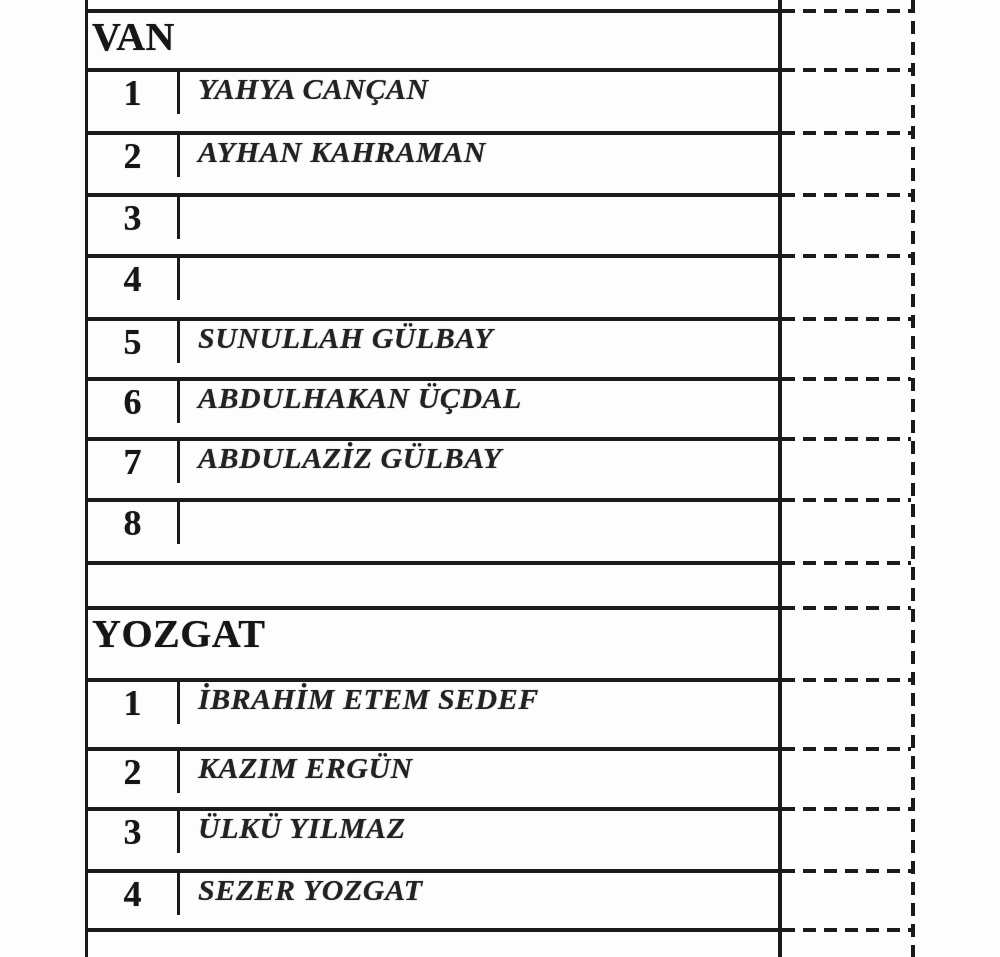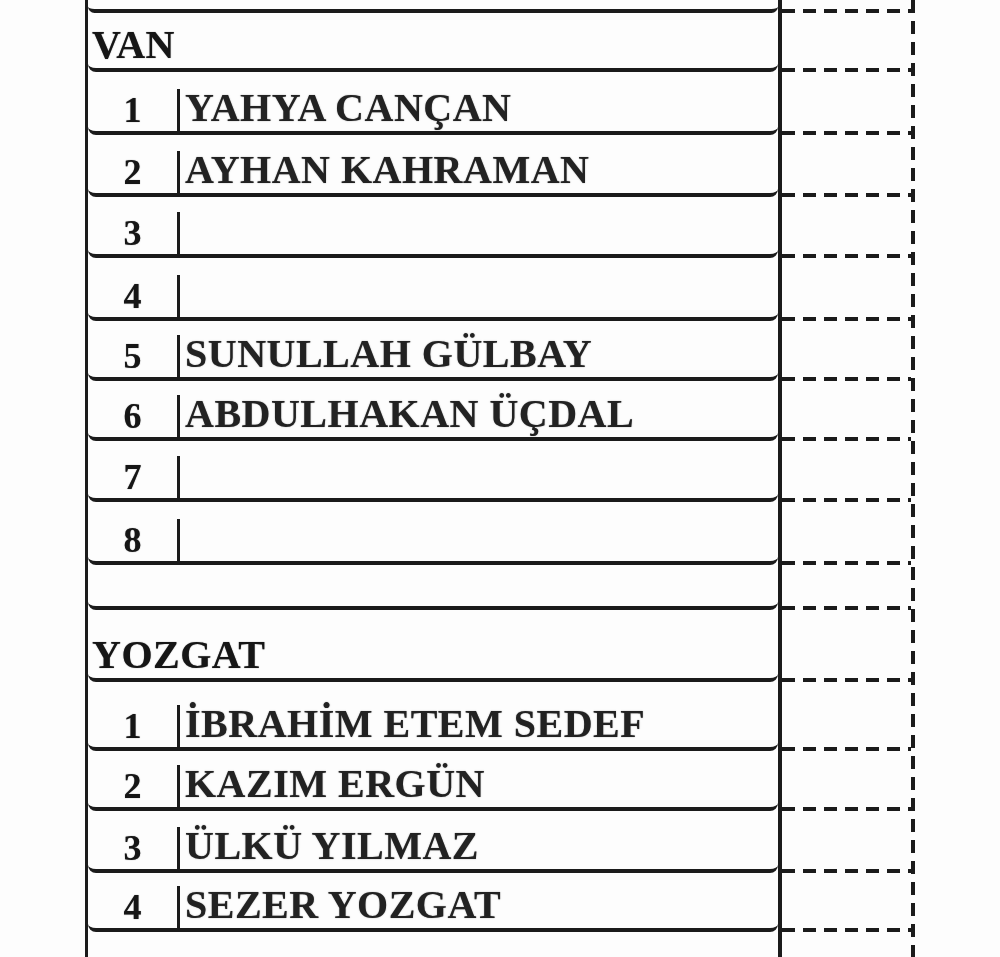--- a/index.html
+++ b/index.html
@@ -10,40 +10,40 @@
     position:relative; width:1000px; height:957px;
     background:var(--paper); overflow:hidden;
     font-family:"Liberation Serif","DejaVu Serif",serif;
   }
   
   .table{
     position:absolute; left:85px; top:0; width:690px; height:957px;
     border-left:3px solid var(--line);
     border-right:4px solid var(--line);
   }
-  .row{position:relative; display:flex; align-items:flex-end;
-       border-bottom:4px solid var(--line); box-sizing:border-box;border-radius:8px;}
+  .row{position:relative; display:flex; align-items:flex-start;
+       border-bottom:4px solid var(--line); box-sizing:border-box;}
   .row:last-child{border-bottom:none;}
   
   .r0{height:13px}.r1{height:59px}.r2{height:63px}.r3{height:62px}
   .r4{height:61px}.r5{height:63px}.r6{height:60px}.r7{height:60px}
   .r8{height:61px}.r9{height:63px}.r10{height:45px}.r11{height:72px}
   .r12{height:69px}.r13{height:60px}.r14{height:62px}.r15{height:59px}
   .r16{height:36px}
   .num{
     width:89px; flex:0 0 89px; border-right:3px solid var(--line);
     display:flex; align-items:center; justify-content:center;
     font-weight:bold; font-size:36px; color:var(--num);
     text-shadow:0 0 1px rgba(30,30,30,.6);
   }
   .name{
-    flex:1; display:flex; align-items:center; padding-left:5px;
-    font-weight:bold; font-size:40px; letter-spacing:.5px; color:var(--text);
+    flex:1; display:flex; align-items:center; padding-left:18px;
+    font-weight:bold; font-size:30px; letter-spacing:.5px; color:var(--text);
     text-shadow:0 0 1.2px rgba(40,40,40,.55);
-    white-space:nowrap; overflow:hidden;
+    white-space:nowrap; overflow:hidden;font-style:italic;
   }
   .header-cell{
     flex:1; display:flex; align-items:center; padding-left:4px;
     font-weight:bold; font-size:40px; letter-spacing:.5px; color:var(--num);
     text-shadow:0 0 1px rgba(25,25,25,.65);
   }
   
   .dash{
     position:absolute; left:694px; bottom:-4px; width:129px; height:4px;
     background:repeating-linear-gradient(90deg,
@@ -103,20 +103,21 @@
     </div>
 
     <div class="row r7">
       <div class="num">6</div>
       <div class="name">ABDULHAKAN ÜÇDAL</div>
       <i class="dash"></i>
     </div>
 
     <div class="row r8">
       <div class="num">7</div>
+      <div class="name">ABDULAZİZ GÜLBAY</div>
       <i class="dash"></i>
     </div>
 
     <div class="row r9">
       <div class="num">8</div>
       <i class="dash"></i>
     </div>
 
     <div class="row r10">
       <div class="num"></div>

